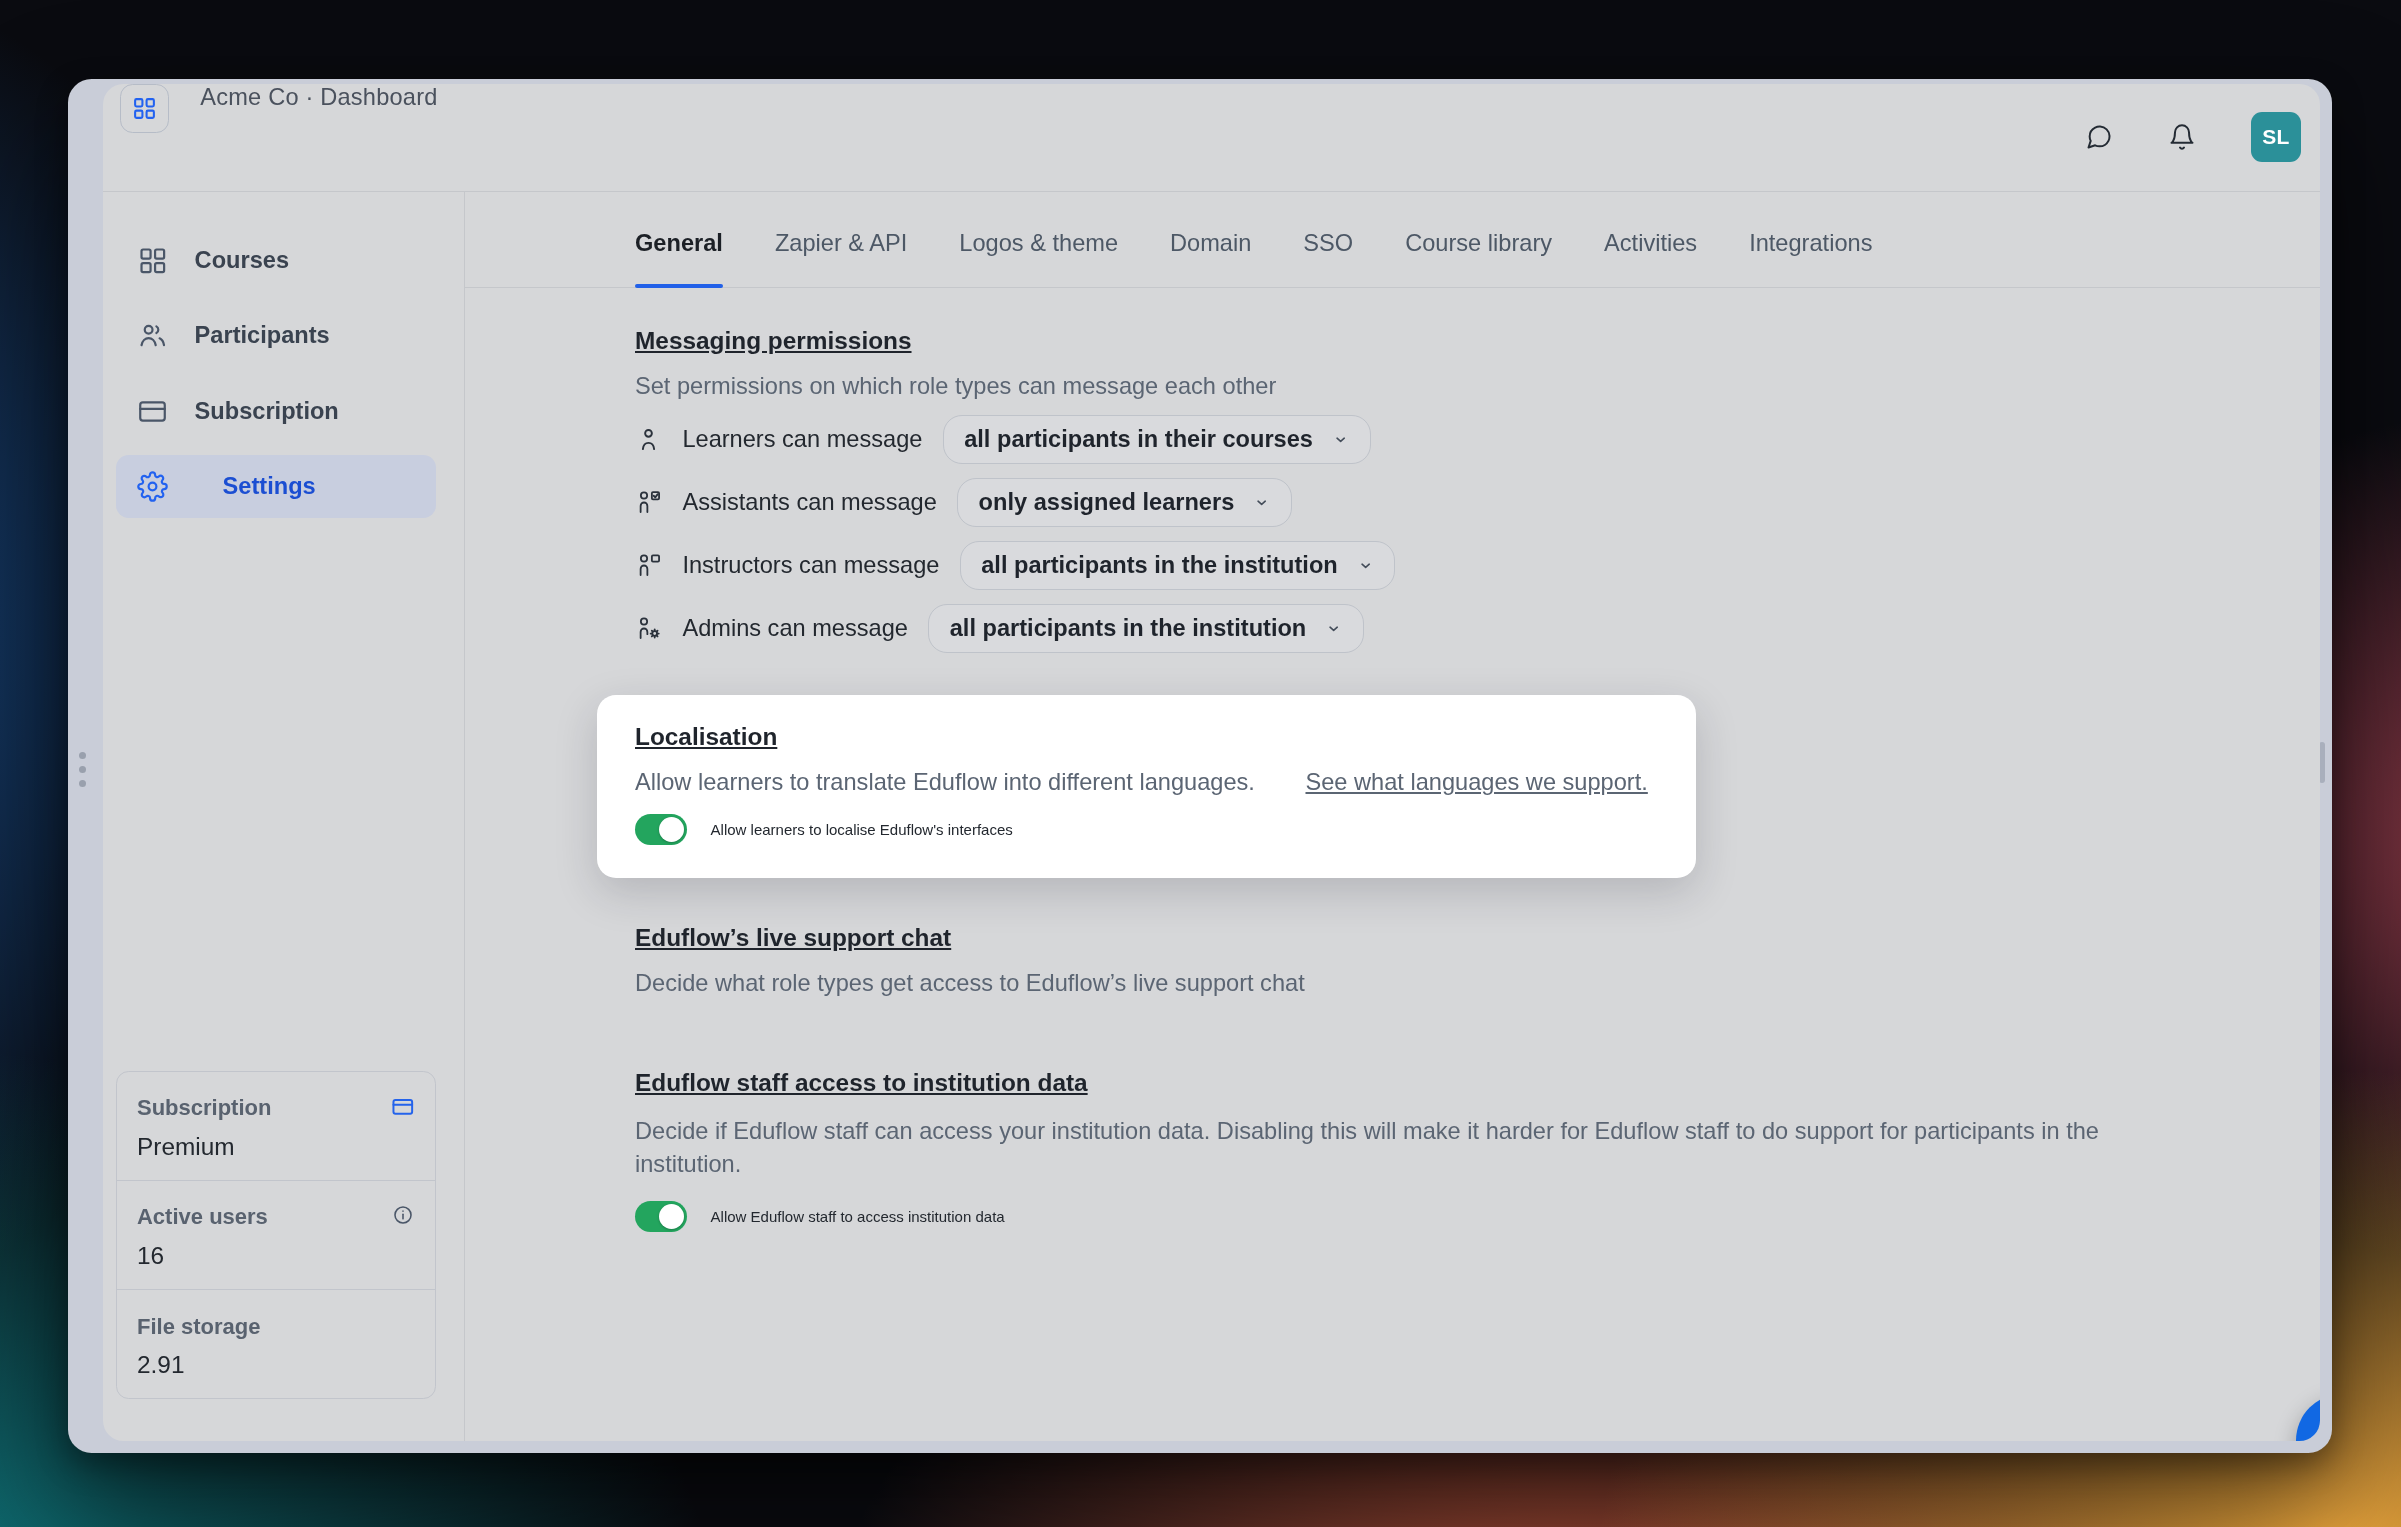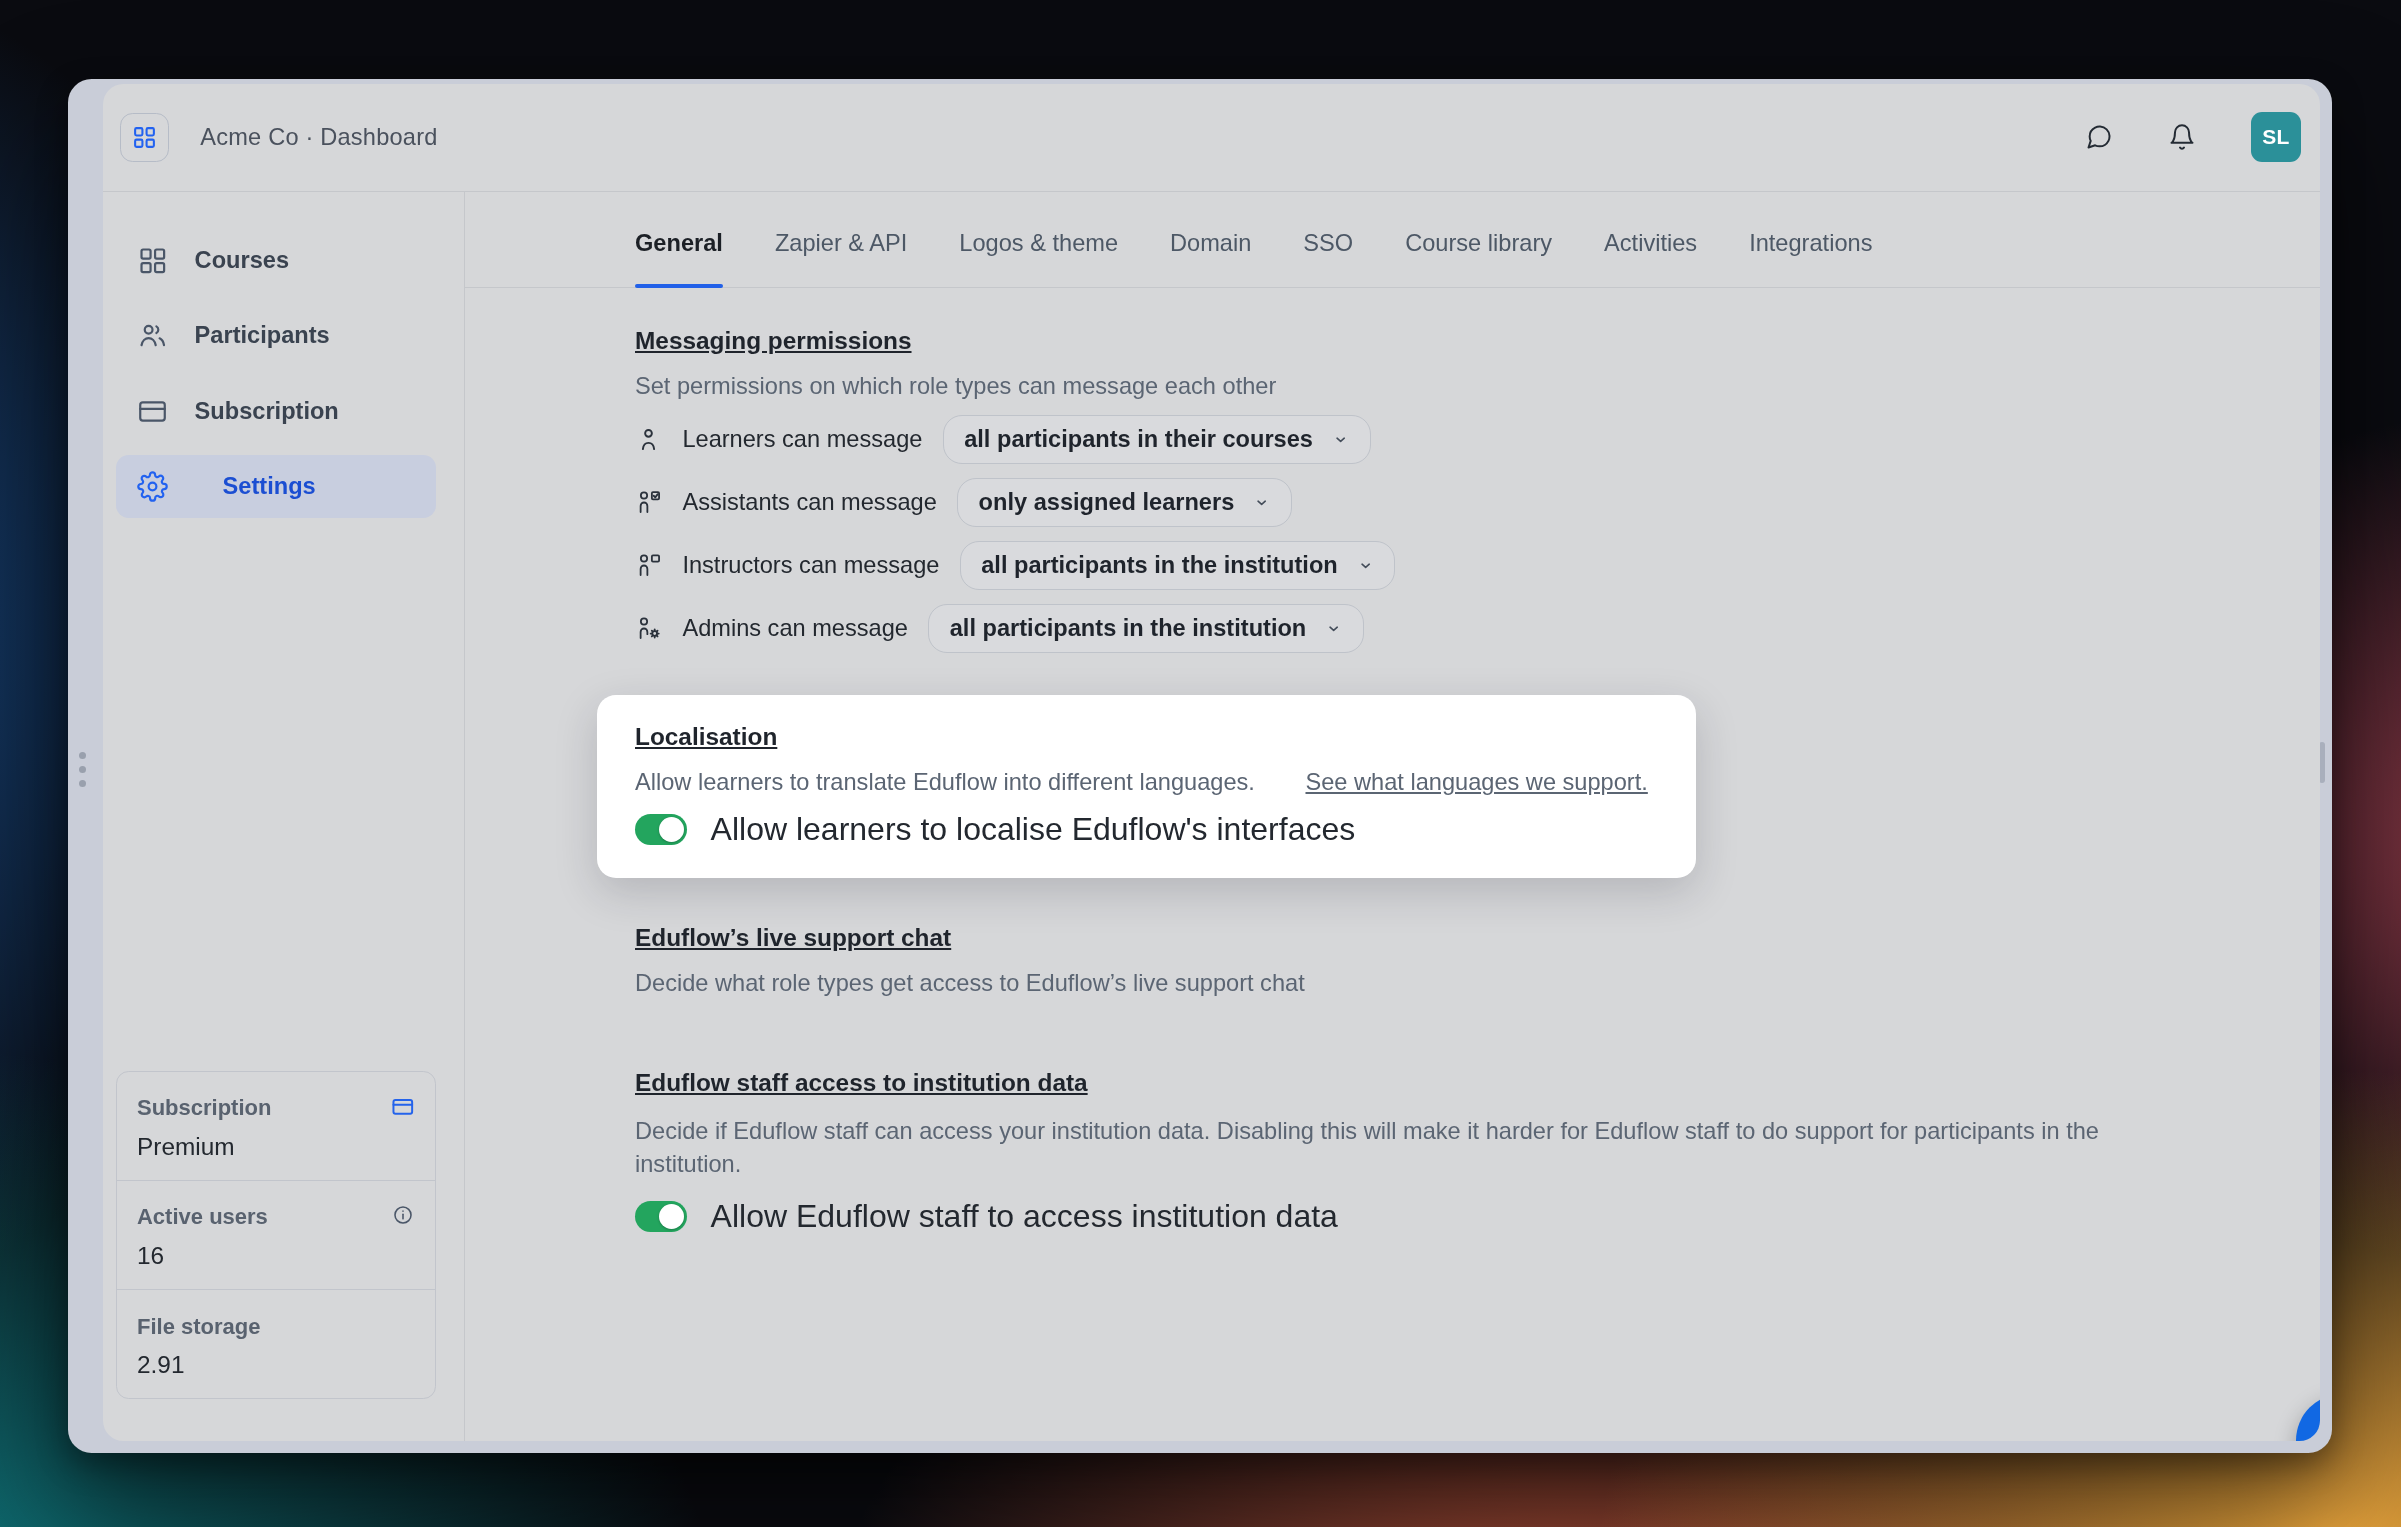--- a/index.html
+++ b/index.html
@@ -27,21 +27,21 @@
   .drag-dots i { width: 7px; height: 7px; border-radius: 50%; background: #99a0ad; }
   .scroll-thumb { position: absolute; right: 7px; top: 663px; width: 6.3px; height: 41px; border-radius: 3.1px; background: #a9afbc; }
 
   .app {
     position: absolute; left: 35px; top: 4.7px; width: 2217px; height: 1357px;
     background: #d6d7d9; border-radius: 20.4px; overflow: hidden;
     display: flex; flex-direction: column;
   }
 
   
-  .app-header { height: 108px; flex: 0 0 108px; display: flex; align-items: center; padding: 0 19px 0 17.3px; border-bottom: 1.6px solid #c5c7cb; }
+  .app-header { height: 108px; flex: 0 0 108px; display: flex; padding: 0 19px 0 17.3px; border-bottom: 1.6px solid #c5c7cb; }
   .logo-btn { width: 49px; height: 49px; border: 1.6px solid #b6bcc7; border-radius: 12.6px; display: flex; align-items: center; justify-content: center; color: #2262f0; background: transparent; cursor: pointer; }
   .app-title { margin-left: 31px; font-size: 23.6px; color: #4a515d; font-weight: 500; letter-spacing: 0.2px; }
   .header-right { margin-left: auto; display: flex; align-items: center; gap: 55px; color: #242b34; }
   .icon-btn { background: none; border: none; color: #242b34; cursor: pointer; }
   .avatar { width: 50px; height: 50px; border-radius: 11px; background: #2b9099; color: #fff; font-size: 21px; font-weight: 700; display: flex; align-items: center; justify-content: center; letter-spacing: 0.4px; cursor: pointer; }
 
   
   .app-body { flex: 1; display: flex; min-height: 0; }
   .sidebar { width: 362px; flex: 0 0 362px; border-right: 1.6px solid #c5c7cb; position: relative; padding: 37px 0 0 12.6px; }
   .nav { display: flex; flex-direction: column; gap: 12.6px; }
@@ -78,21 +78,21 @@
   .dropdown .chev { color: #444d5a; }
 
   .card {
     margin-top: 42px; margin-left: -38px; width: 1099px;
     background: #ffffff; border-radius: 19px; padding: 28px 38px 33px;
     box-shadow: 0 14px 43px rgba(25,30,45,.18);
   }
   .card .desc { margin-bottom: 17.3px; }
 
   .toggle-row { display: flex; align-items: center; gap: 23.6px; height: 31px; }
-  .toggle-label { font-size: 32px; color: #23282f; }
+  .toggle-label { font-size: 15px; color: #23282f; }
   .toggle { width: 52px; height: 31px; border-radius: 15.7px; background: #23a55e; position: relative; border: none; cursor: pointer; flex: 0 0 52px; }
   .toggle .knob { position: absolute; top: 3.1px; right: 3.1px; width: 25px; height: 25px; border-radius: 50%; background: #fff; box-shadow: 0 0.8px 2.4px rgba(0,0,0,.25); }
 
   .section { margin-top: 46px; }
   .toggle-list { margin-top: 23.6px; display: flex; flex-direction: column; gap: 14px; }
   .staff-section { margin-top: 72px; }
   .staff-section .desc { max-width: 1541px; line-height: 33px; margin-bottom: 20.4px; }
   .staff-section .h3 { margin-bottom: 19px; }
   .mt26 { margin-top: 0; }
 

